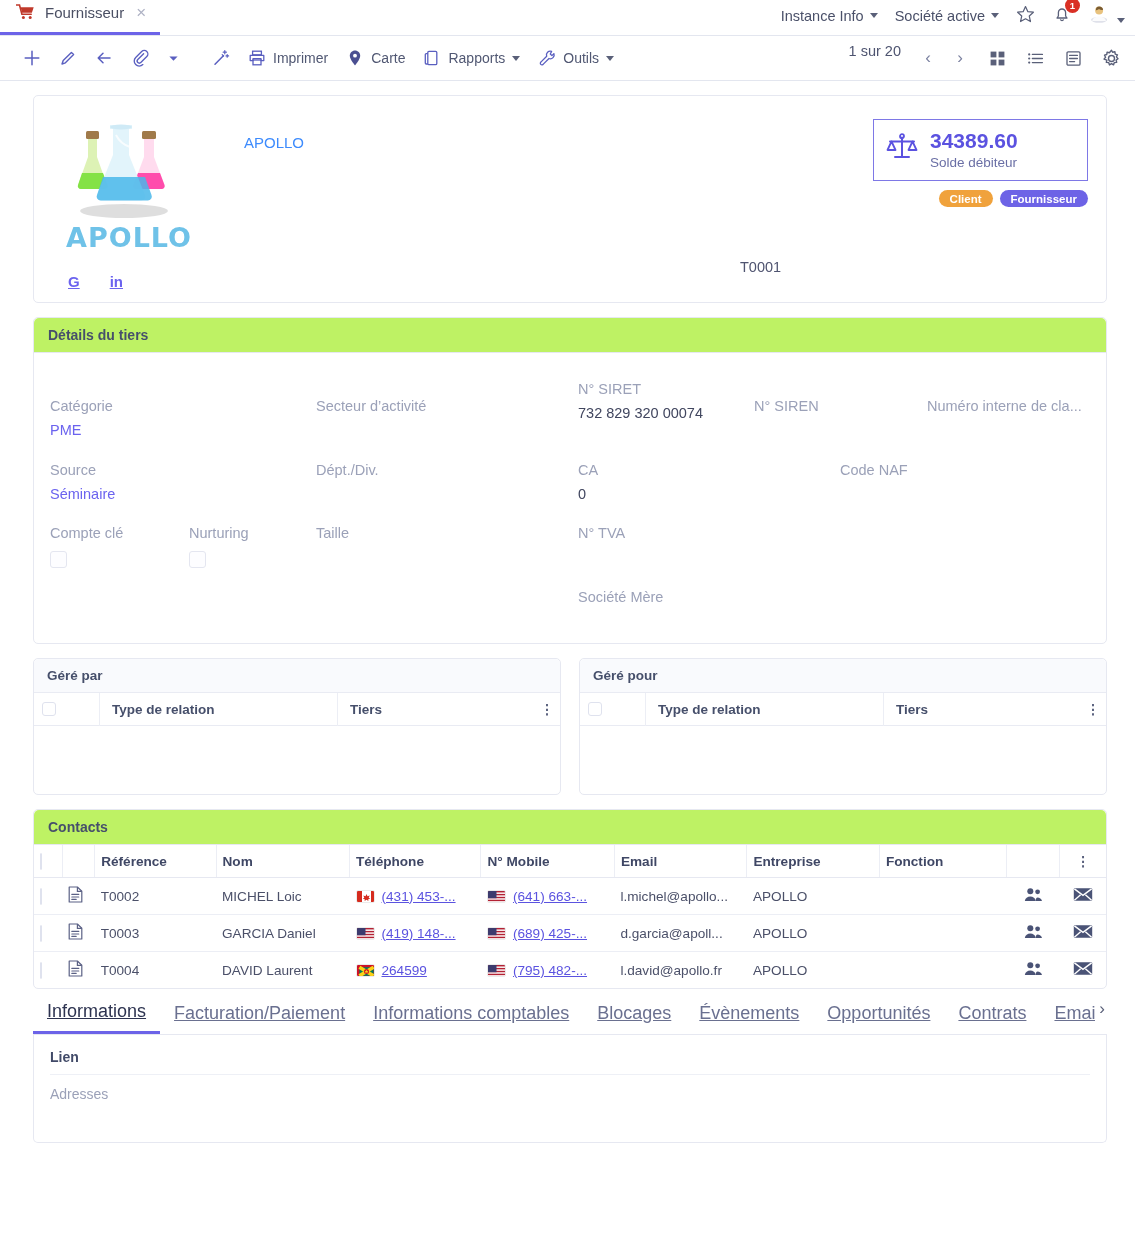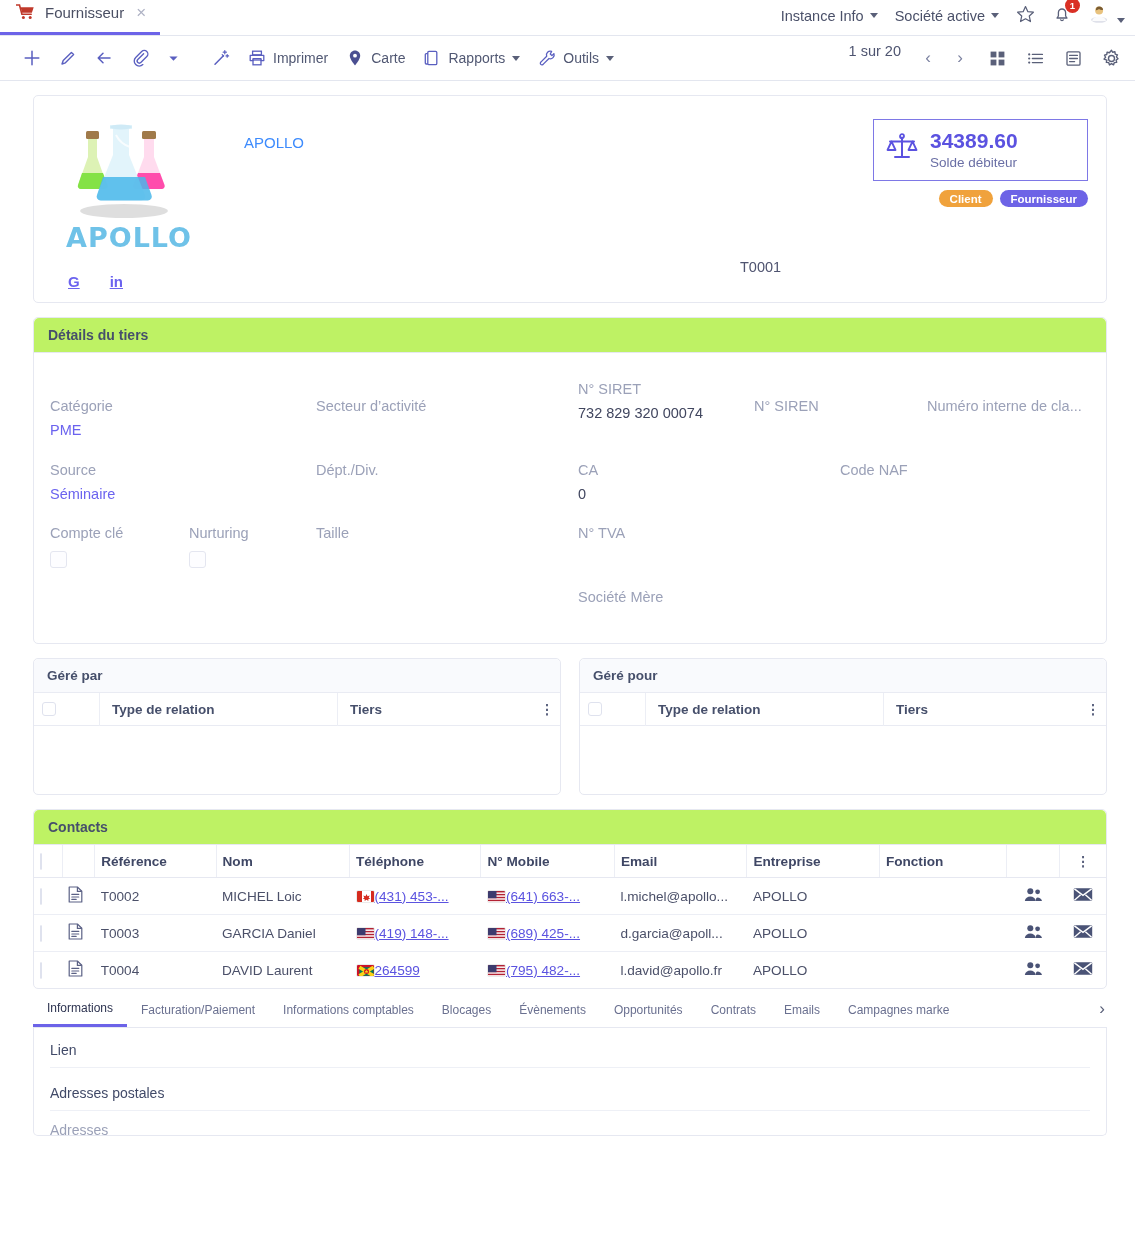--- a/index.html
+++ b/index.html
@@ -122,35 +122,35 @@
     padding:8px 6px; border-bottom:1px solid #e6e8f1; border-right:1px solid #eceef5;
     white-space:nowrap;
   }
   .contacts-table td{
     padding:8px 6px; border-bottom:1px solid #eceef5; color:#4b5069;
     white-space:nowrap; overflow:hidden;
   }
   .contacts-table tr:last-child td{ border-bottom:none;}
   .c-w-chk{ width:28px; }
   .c-w-doc{ width:32px; }
-  .tel-cell{ display:flex; align-items:center; }
+  .tel-cell{ display:flex; align-items:center; gap:7px;}
   .tel-link{ color:#5b53e0; text-decoration:underline; cursor:pointer;}
   .flag{ width:19px;height:13px; border-radius:2px; display:inline-block; flex:0 0 19px; position:relative; overflow:hidden; border:1px solid rgba(0,0,0,.08);}
   .act-icons{ color:#4a5376; text-align:center; cursor:pointer;}
   .doc-icon{ color:#5b6185; }
 
   
   .btabs{ display:flex; align-items:center; border-bottom:1px solid #e6e8f1; margin-top:2px; position:relative;}
-  .btab{ padding:10px 14px 9px 14px; font-size:12px; color:#6a7090; cursor:pointer; white-space:nowrap;}
+  .btab{ padding:10px 14px 9px 14px; font-size:18px; color:#6a7090; cursor:pointer; white-space:nowrap;text-decoration:underline;}
   .btab.active{ color:#2d3350; border-bottom:3px solid #6c63e8;}
   .btab-more{ position:absolute; right:2px; top:8px; color:#5a6079; font-size:17px; cursor:pointer; background:#fff; padding-left:4px;}
   .btabs-clip{ display:flex; align-items:center; overflow:hidden; max-width:1062px;}
 
   .panel{ border:1px solid #e6e8f1; border-top:none; border-radius:0 0 5px 5px; padding:14px 16px 0 16px; height:108px;}
-  .sec-title{ font-size:14px; font-weight:normal; color:#414a68; padding-bottom:9px; border-bottom:1px solid #eef0f6;}
+  .sec-title{ font-size:14px; font-weight:bold; color:#414a68; padding-bottom:9px; border-bottom:1px solid #eef0f6;}
   .sec-title.second{ margin-top:17px;}
   .sec-sub{ font-size:14px; color:#9ba1b8; padding-top:11px;}
 </style>
 </head>
 <body>
 
 <div class="tabstrip">
   <div class="apptab">
     <span class="cart-icon">
       <svg width="19" height="16" viewBox="0 0 19 16">
@@ -700,17 +700,16 @@
       <div class="btab">Opportunités</div>
       <div class="btab">Contrats</div>
       <div class="btab">Emails</div>
       <div class="btab">Campagnes marke</div>
     </div>
     <div class="btab-more">›</div>
   </div>
 
   <div class="panel">
     <div class="sec-title">Lien</div>
-    <div class="sec-title second">Adresses postales</div>
     <div class="sec-sub">Adresses</div>
   </div>
 
 </div>
 
 </body></html>

